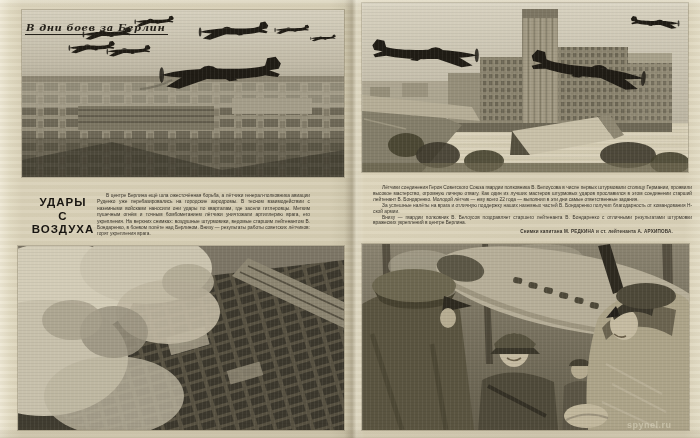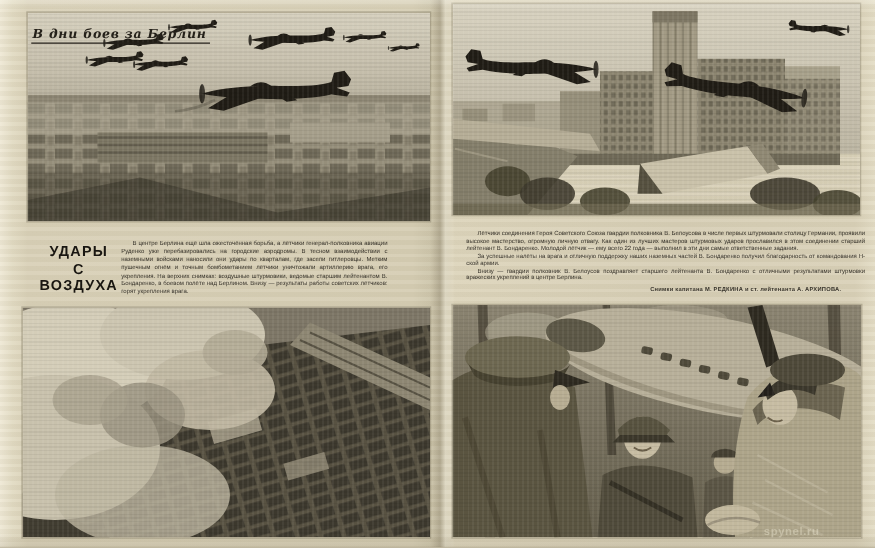--- a/index.html
+++ b/index.html
@@ -33,21 +33,21 @@
     position:absolute;font-size:4.8px;line-height:6.4px;text-align:justify;color:#37332b;
   }
   .article p{margin:0;text-indent:9px;}
   .article-left{left:97px;top:193px;width:213px;}
   .article-right{left:373px;top:185px;width:319px;line-height:5.9px;}
   .credit{
     position:absolute;left:373px;top:229px;width:300px;text-align:right;
     font-size:4.6px;font-weight:bold;letter-spacing:.2px;color:#37332b;
   }
   .watermark{
-    position:absolute;left:611px;top:420px;z-index:6;
+    position:absolute;left:627px;top:420px;z-index:6;
     font-size:9px;font-weight:bold;letter-spacing:.5px;color:rgba(236,230,209,.42);
   }
   .edge-shade{position:absolute;left:0;top:0;width:700px;height:438px;pointer-events:none;
     background:linear-gradient(180deg,rgba(255,255,248,.25) 0,rgba(255,255,248,0) 8px,rgba(255,255,248,0) 426px,rgba(110,98,70,.15) 438px);}
 </style>
 </head>
 <body>
 
 <div class="spread">
 

